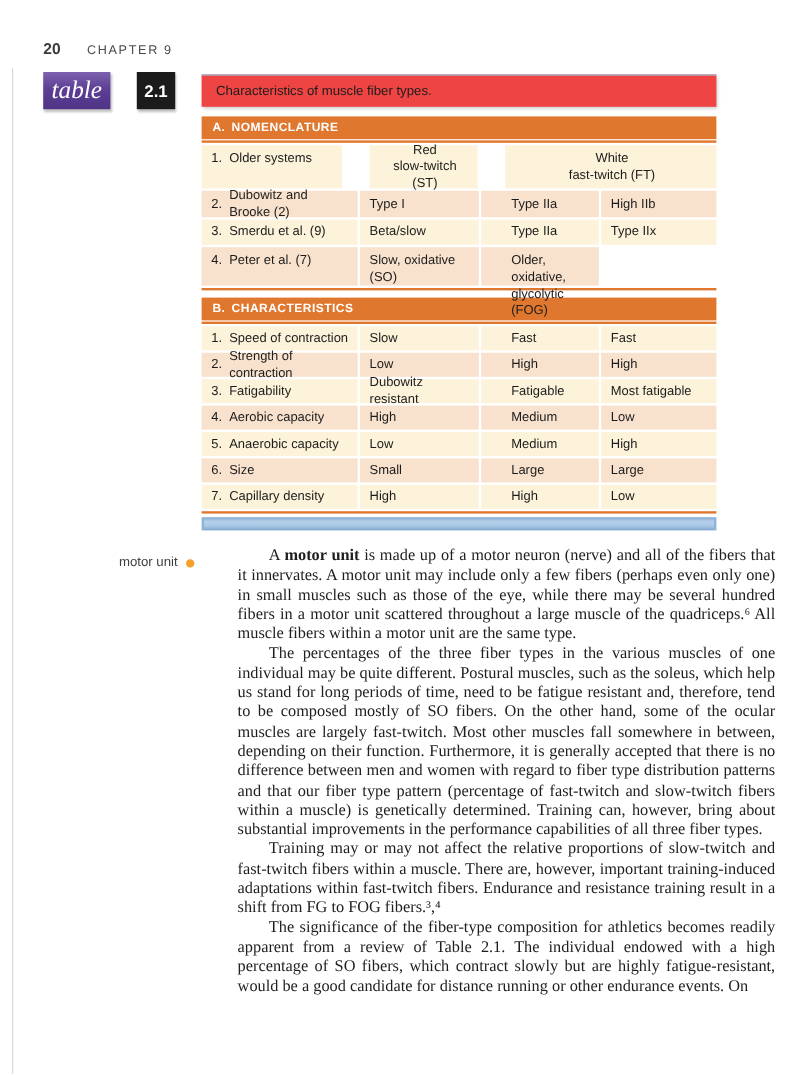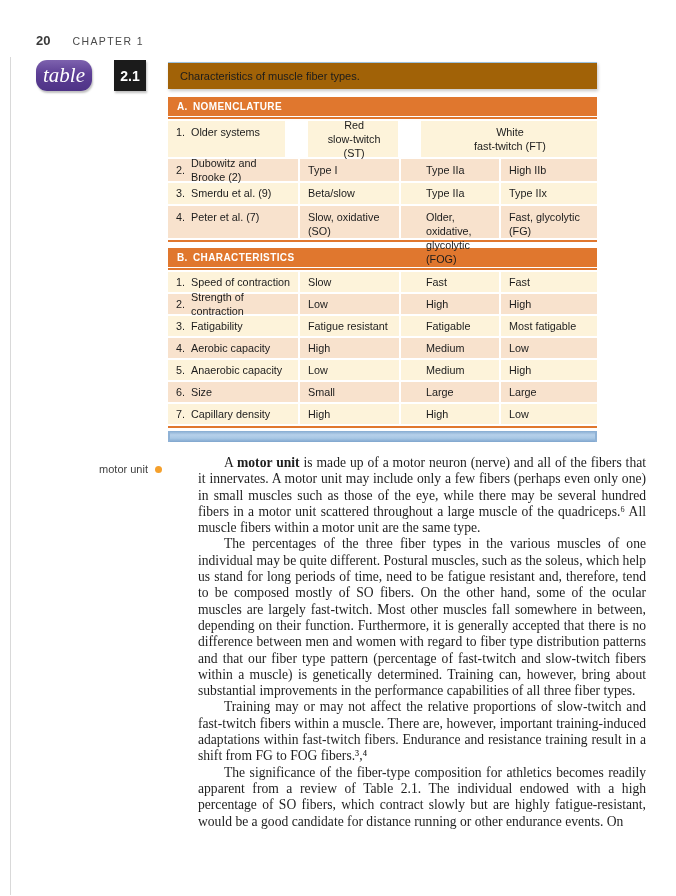--- a/index.html
+++ b/index.html
@@ -13,30 +13,29 @@
   .chapter { margin-left:22px; font-size:10.5px; letter-spacing:1.4px; color:#4a4a4a; }
   
   .left-rule { position:absolute; left:10px; top:57px; width:1px; height:838px; background:#d9d9d9; }
   
   .tbl-word {
     position:absolute; left:36px; top:60px; width:56px; height:31px;
     background:linear-gradient(180deg,#7d62ae 0%,#5d3f95 45%,#4e3386 100%);
     color:#fff; display:flex; align-items:center; justify-content:center;
     font-family:"Liberation Serif", serif; font-style:italic; font-size:21px;
     box-shadow:1px 2px 2px rgba(0,0,0,0.25);
-    border-radius:11px;
   }
   .tbl-num {
     position:absolute; left:114px; top:60px; width:32px; height:31px;
     background:#1b1b1b; color:#fff; display:flex; align-items:center; justify-content:center;
     font-size:14px; font-weight:bold; box-shadow:1px 2px 2px rgba(0,0,0,0.25);
   }
   .tbl-caption {
     position:absolute; left:168px; top:62px; width:429px; height:27px;
-    background:#a16207; border-top:1px solid #9cc1de;
+    background:#ef4444; border-top:1px solid #9cc1de;
     display:flex; align-items:center; padding-left:12px; box-sizing:border-box;
     font-size:11px; color:#1c1c1c; box-shadow:1px 2px 3px rgba(0,0,0,0.22);
   }
   
   .tbl { position:absolute; left:168px; top:97px; width:429px; }
   .sec-head {
     height:19px; background:#e0772e; color:#ffffff;
     display:flex; align-items:center; padding-left:9px;
     font-size:10px; font-weight:bold; letter-spacing:0.4px;
   }
@@ -83,21 +82,21 @@
   .body-text p { margin:0; text-indent:26px; }
   .body-text .bold { font-weight:bold; }
 </style>
 </head>
 <body>
 
 <div id="page">
 
   <div class="running-head">
     <span class="pagenum">20</span>
-    <span class="chapter">CHAPTER 1</span>
+    <span class="chapter">CHAPTER 9</span>
   </div>
 
   <div class="left-rule"></div>
 
   <div class="tbl-word">table</div>
   <div class="tbl-num">2.1</div>
   <div class="tbl-caption">Characteristics of muscle fiber types.</div>
 
   <div class="tbl">
 
@@ -142,21 +141,20 @@
       <div class="cell c4 cream">Type IIx</div>
     </div>
 
     <div class="trow" style="height:32px">
       <div class="cell c1 peach labelcell">
         <span class="num">4.</span>
         <span>Peter et al. (7)</span>
       </div>
       <div class="cell c2 peach labelcell">Slow, oxidative (SO)</div>
       <div class="cell c3 peach labelcell">Older, oxidative, glycolytic (FOG)</div>
-      <div class="cell c4 peach labelcell">Fast, glycolytic (FG)</div>
     </div>
 
     <div class="sec-bottom-rule"></div>
 
     <div class="sec-head sec-b">
       <span class="letter">B.</span>
       <span>CHARACTERISTICS</span>
     </div>
     <div class="sec-rule"></div>
 
@@ -178,21 +176,21 @@
       <div class="cell c2 peach">Low</div>
       <div class="cell c3 peach">High</div>
       <div class="cell c4 peach">High</div>
     </div>
 
     <div class="trow" style="height:20px">
       <div class="cell c1 cream">
         <span class="num">3.</span>
         <span>Fatigability</span>
       </div>
-      <div class="cell c2 cream">Fatigue resistant</div>
+      <div class="cell c2 cream">Dubowitz resistant</div>
       <div class="cell c3 cream">Fatigable</div>
       <div class="cell c4 cream">Most fatigable</div>
     </div>
 
     <div class="trow" style="height:20px">
       <div class="cell c1 peach">
         <span class="num">4.</span>
         <span>Aerobic capacity</span>
       </div>
       <div class="cell c2 peach">High</div>

